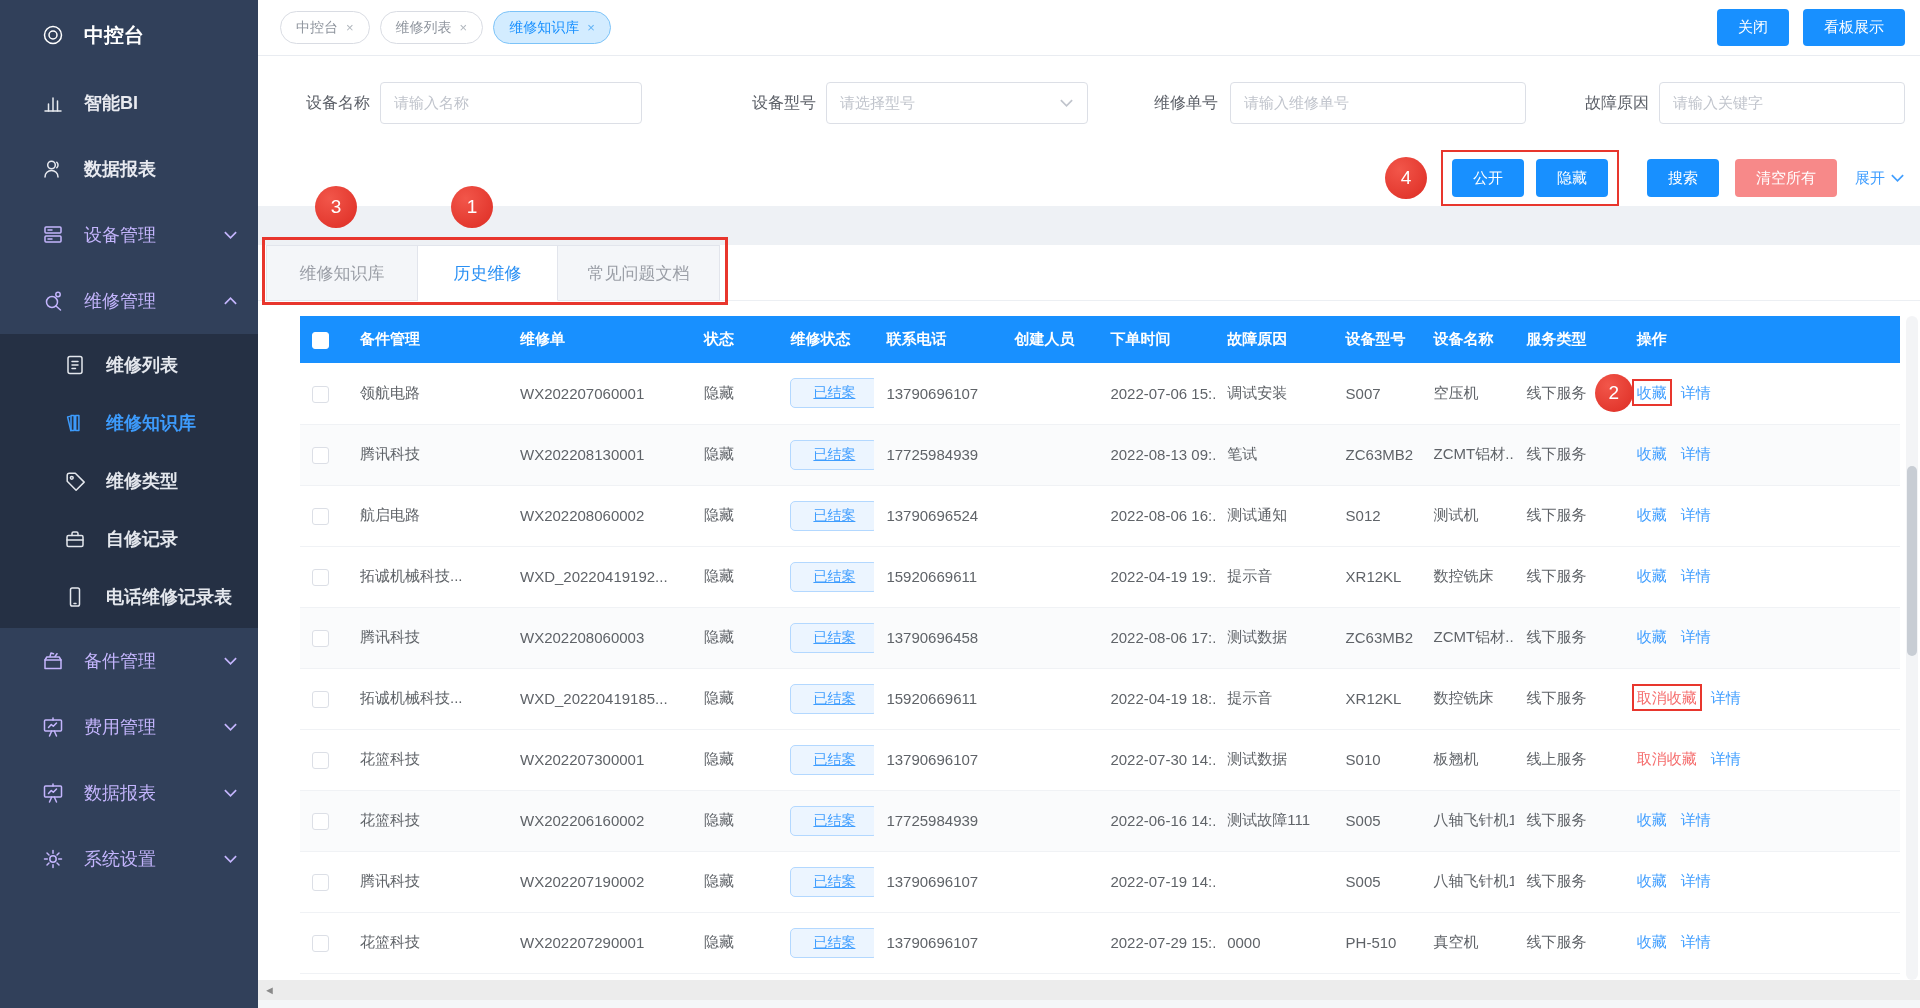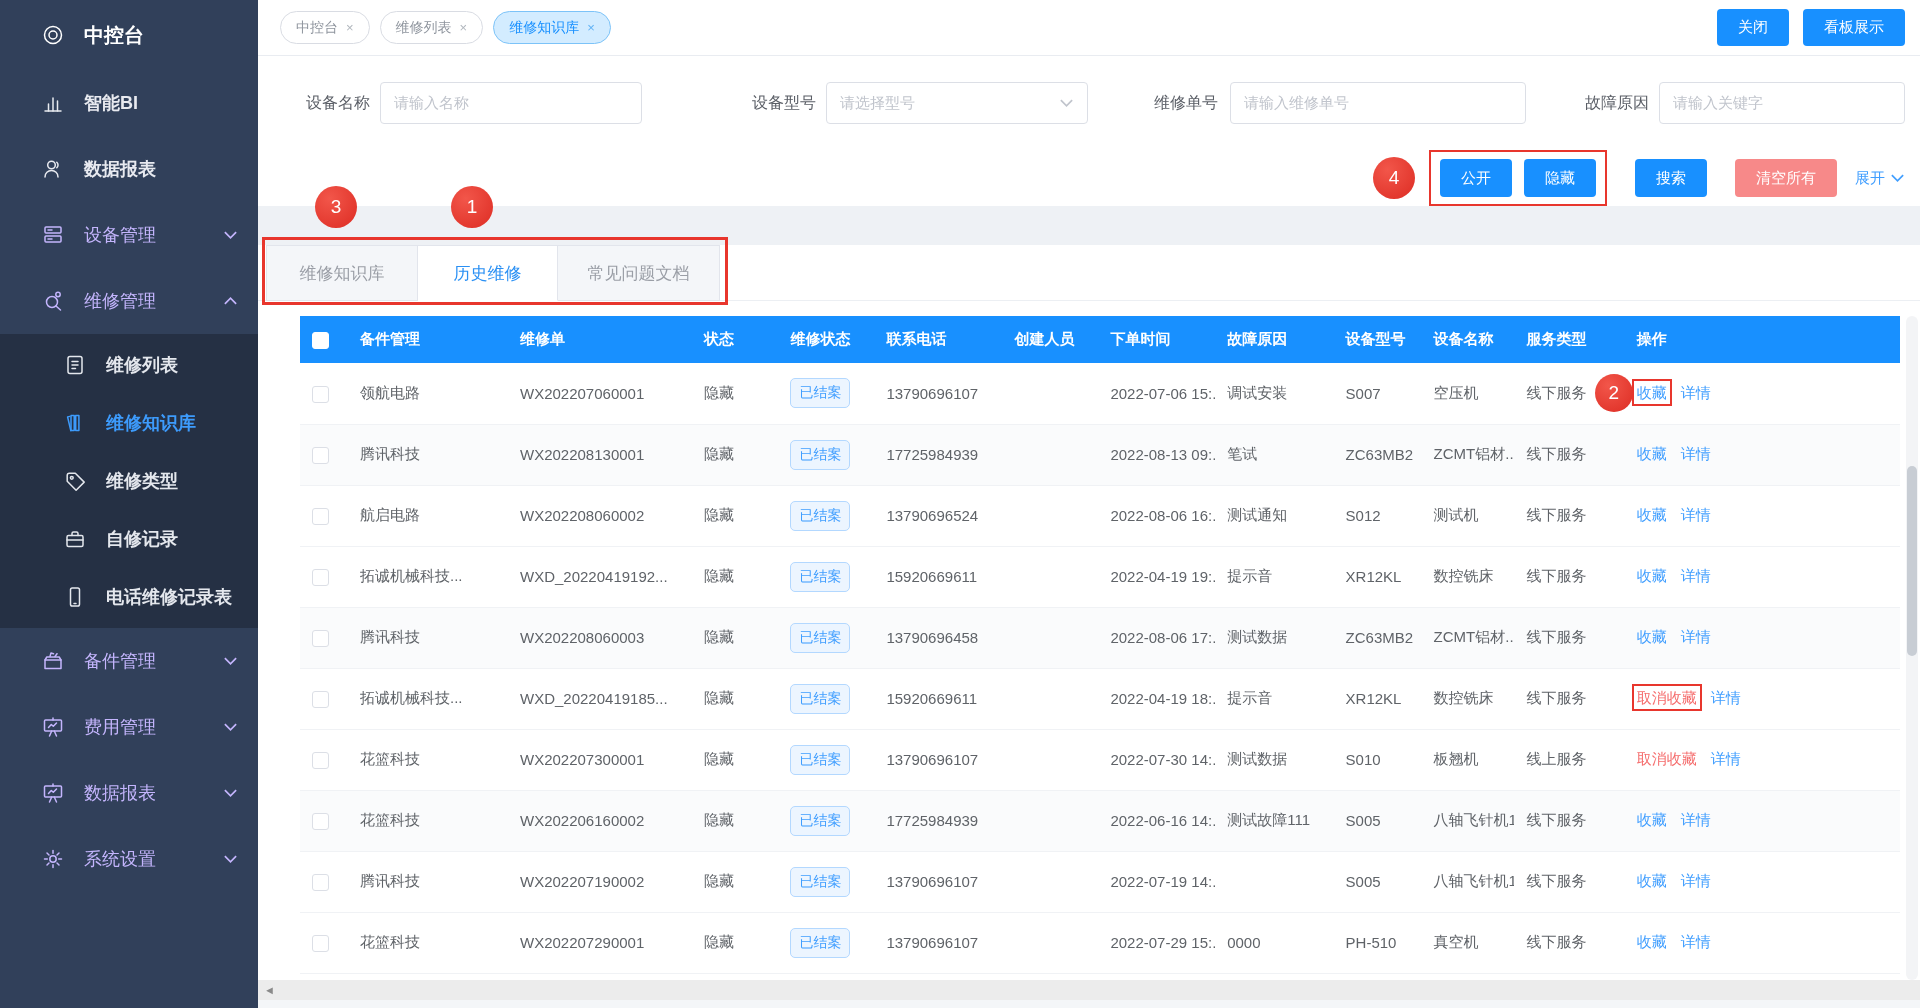--- a/index.html
+++ b/index.html
@@ -55,21 +55,21 @@
   .tabs-underline { position:absolute; left:0; top:300px; width:100%; border-top:1px solid #eceff3; z-index:1; }
 
   
   .tbl-wrap { position:absolute; left:42px; top:316px; width:1600px; height:664px; overflow:hidden; z-index:2; }
   table { width:100%; border-collapse:collapse; table-layout:fixed; }
   th { background:#1890ff; color:#fff; font-size:15px; font-weight:bold; text-align:left; height:47px; padding:0 12px; white-space:nowrap; overflow:hidden; }
   td { height:61px; font-size:15px; color:#5f6368; padding:0 12px; border-bottom:1px solid #f0f2f5; white-space:nowrap; overflow:hidden; background:#fff; vertical-align:middle; }
   tr.striped td { background:#fafbfc; }
   .cb { width:17px; height:17px; border:1px solid #dcdfe6; border-radius:3px; background:#fff; display:inline-block; vertical-align:middle; cursor:pointer; }
   th .cb { border-color:#fff; }
-  .badge { display:inline-block; padding:5px 8px; font-size:14px; color:#409eff; background:#ecf5ff; border:1px solid #b3d8ff; border-radius:5px; }
+  .badge { display:inline-block; padding:5px 22px; font-size:14px; color:#409eff; background:#ecf5ff; border:1px solid #b3d8ff; border-radius:5px;text-decoration:underline; }
   .ops { position:relative; overflow:visible; }
   .lnk { color:#409eff; cursor:pointer; }
   .lnk.red { color:#f56c6c; }
   .lnk.boxed { outline:2px solid #e8362d; outline-offset:3px; }
   .ops .lnk + .lnk { margin-left:14px; }
 
   
   .v-scroll { position:absolute; left:1648px; top:316px; width:12px; height:664px; background:#f3f4f6; border-radius:6px; z-index:2; }
   .v-thumb { position:absolute; left:1px; top:150px; width:10px; height:190px; background:#c8cdd4; border-radius:5px; }
   .h-scroll { position:absolute; left:0; top:980px; width:100%; height:20px; background:#ececec; z-index:4; display:flex; align-items:center; }
@@ -310,21 +310,21 @@
             </div>
           </div>
         </div>
       <div class="action-row">
         <div class="num-circle" id="circle-4">4</div>
         <div class="red-box">
           <button class="btn">公开</button>
           <button class="btn">隐藏</button>
         </div>
         <button class="btn" style="margin-left:20px">搜索</button>
-        <button class="btn clear" style="margin-left:28px">清空所有</button>
+        <button class="btn clear" style="margin-left:16px">清空所有</button>
         <span class="expand-link">
           <span>展开</span>
           <span class="chev"><svg viewBox="0 0 16 12">
                 <path d="M2 3l6 6 6-6"></path>
               </svg></span>
         </span>
       </div>
     </div>
 
     <div class="panel"></div>

